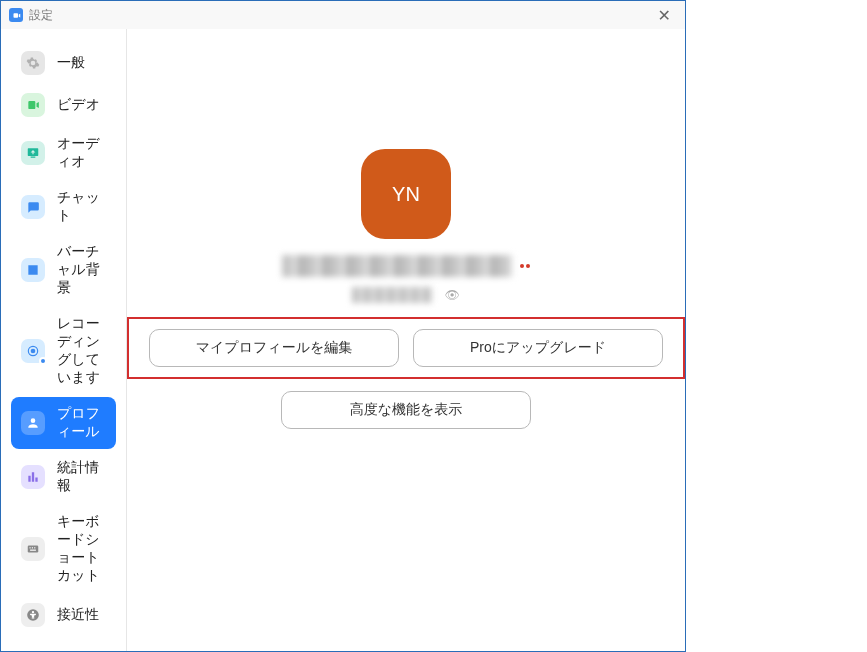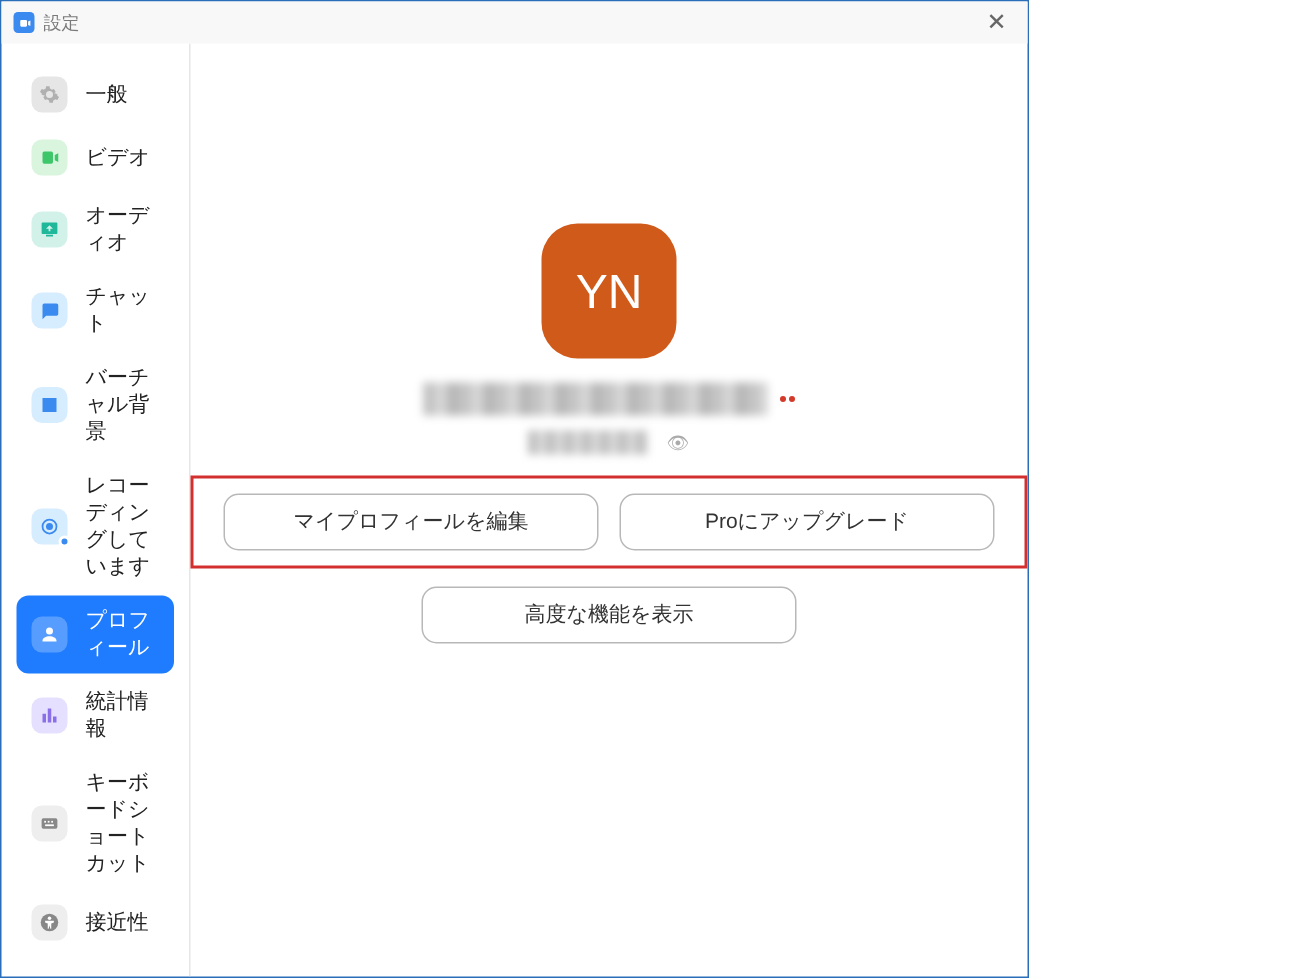--- a/index.html
+++ b/index.html
@@ -121,21 +121,21 @@
     }
     .avatar {
       width: 90px;
       height: 90px;
       border-radius: 24px;
       background: #d05a1a;
       display: flex;
       align-items: center;
       justify-content: center;
       color: #fff;
-      font-size: 32px;
+      font-size: 20px;
       font-weight: 500;
     }
     .name-row {
       margin-top: 16px;
       display: flex;
       align-items: center;
       gap: 8px;
     }
     .blur-name {
       width: 230px;

